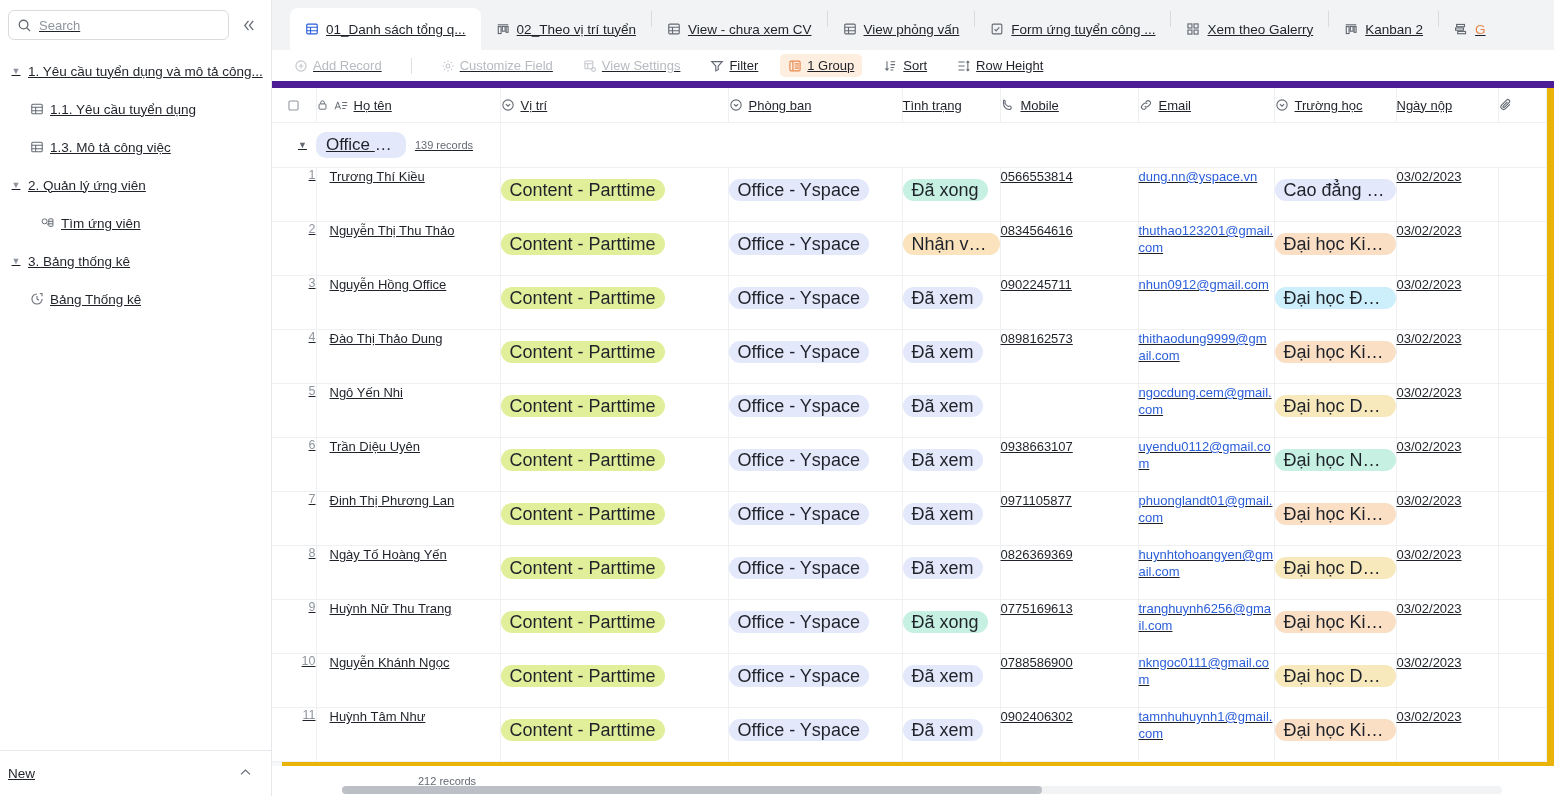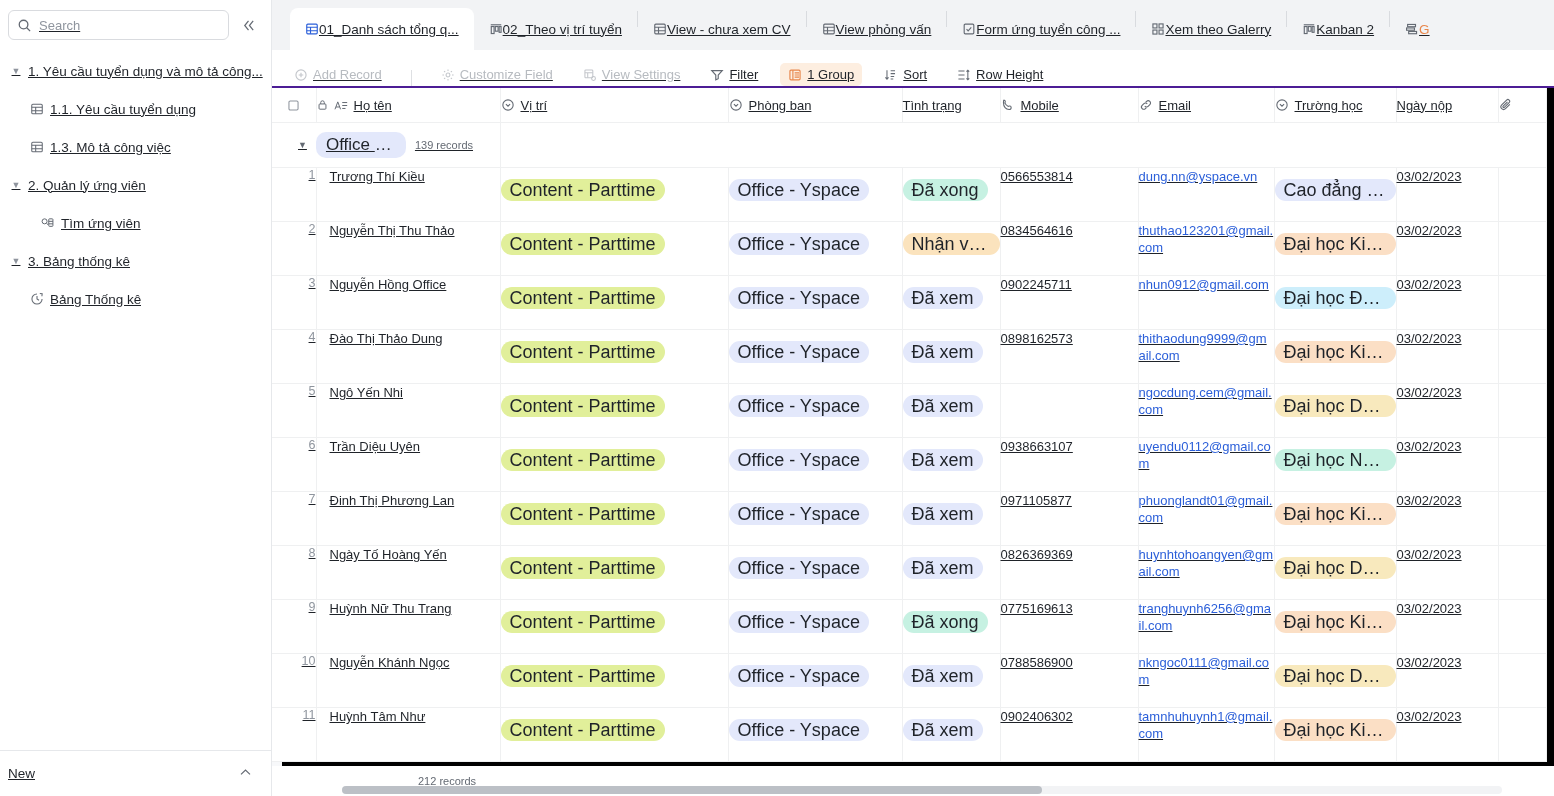--- a/index.html
+++ b/index.html
@@ -89,20 +89,21 @@
     height: 50px; min-height: 50px;
     background: #f2f3f5;
     display: flex; align-items: flex-end;
     padding-left: 4px;
     overflow: hidden;
     white-space: nowrap;
   }
   .tab {
     height: 42px;
     display: inline-flex; align-items: center;
+    gap: 7px;
     padding: 0 15px;
     font-size: 13.5px;
     color: #1f2329;
     cursor: pointer;
     flex: none;
     position: relative;
   }
   .tab.active {
     background: #ffffff;
     border-radius: 8px 8px 0 0;
@@ -110,42 +111,42 @@
     font-weight: 400;
   }
   .tab.active .tic { color: #2b5fd9; }
   .tab .tic { color: #646a73; display: inline-flex; }
   .tabsep { width: 1px; height: 16px; background: #d9dbdf; align-self: center; margin-bottom: 13px; flex: none; }
 
   
   .toolbar {
     height: 38px; min-height: 38px;
     background: #ffffff;
-    display: flex; align-items: flex-end;
+    display: flex; align-items: center;
     padding: 0 14px;
     gap: 14px;
-    border-bottom: 2px solid #4c1d95;
+    border-bottom: 7px solid #4c1d95;
   }
   .tbtn {
     display: inline-flex; align-items: center; gap: 5px;
     padding: 4px 8px; border-radius: 5px;
     font-size: 13px; color: #1f2329; cursor: pointer;
     white-space: nowrap;
   }
   .tbtn.dim { color: #b7bbc0; cursor: default; }
   .tbtn.dim .bic { color: #c3c6cb; }
   .tbtn .bic { color: #646a73; display: inline-flex; }
   .tbtn.group { background: #fdeee0; color: #1f2329; }
   .tbtn.group .bic { color: #e8864b; }
   .tbsep { width: 1px; height: 16px; background: #dee0e3; margin: 0 7px; flex: none; }
 
   
   .gridwrap {
     flex: 1;
-    background: #000000;
+    background: #eab308;
     display: flex; flex-direction: column;
     overflow: hidden;
     position: relative;
   }
   .grid {
     width: 100%;
     flex: 1;
     overflow: hidden;
     position: relative;
   }

